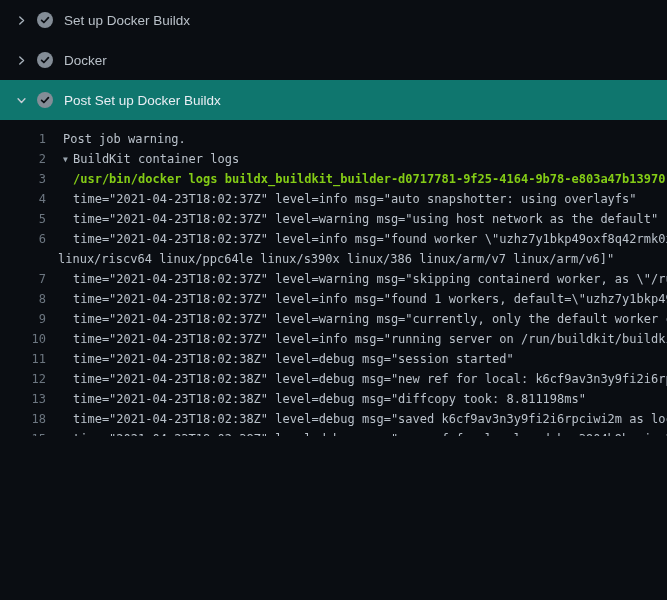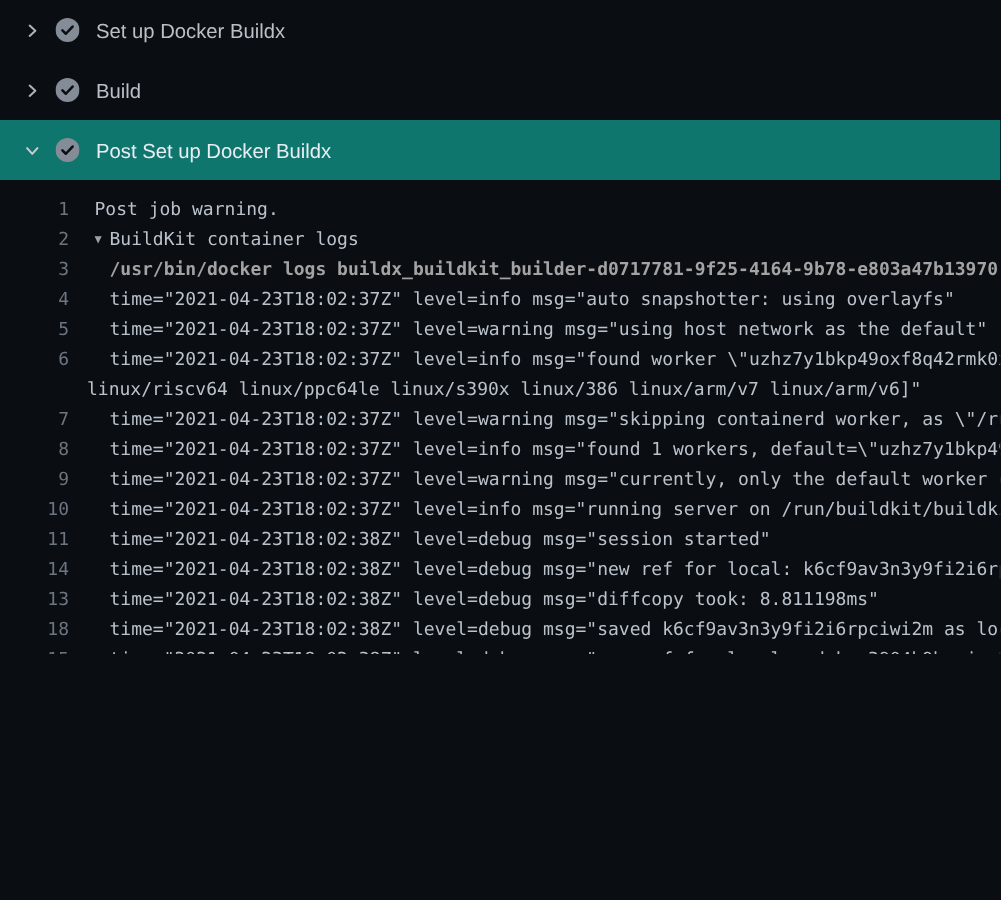--- a/index.html
+++ b/index.html
@@ -42,21 +42,21 @@
   }
   .lnum{
     width:46px;flex:none;text-align:right;color:#6c7680;
     cursor:pointer;user-select:none;
   }
   .ltext{
     margin-left:12px;color:#bac2cb;overflow:hidden;flex:1;
   }
   .ind1 .ltext{padding-left:5px;}
   .ind2 .ltext{padding-left:15px;}
-  .cmd .ltext{color:#a3a3a3;font-weight:bold;}
+  .cmd .ltext{color:#84cc16;font-weight:bold;}
   .tri{
     display:inline-block;width:10px;font-size:8px;color:#99a3ad;
     vertical-align:1px;cursor:pointer;
   }
 </style>
 </head>
 <body>
 
 <div class="app">
   <div class="steps" id="steps">
@@ -81,21 +81,21 @@
             <path d="M5.5 3 L11 8 L5.5 13" stroke="#aab4be" stroke-width="2" fill="none" stroke-linecap="round" stroke-linejoin="round"></path>
           </svg>
     </span>
 
     <span class="check">
       <svg width="16" height="16" viewBox="0 0 16 16">
             <circle cx="8" cy="8" r="8" fill="#848d97"></circle>
             <path d="M4.6 8.3 L6.9 10.5 L11.4 5.7" stroke="#0b0e13" stroke-width="1.7" fill="none" stroke-linecap="round" stroke-linejoin="round"></path>
           </svg>
     </span>
-    <span class="step-label">Build</span>
+    <span class="step-label">Docker</span>
   </div>
       <div class="step expanded">
 
     <span class="chev chev-down">
       <svg width="11" height="11" viewBox="0 0 16 16">
             <path d="M3 5.5 L8 11 L13 5.5" stroke="#c6cdd5" stroke-width="2" fill="none" stroke-linecap="round" stroke-linejoin="round"></path>
           </svg>
     </span>
     <span class="check">
       <svg width="16" height="16" viewBox="0 0 16 16">
@@ -149,21 +149,21 @@
   </div>
       <div class="lrow ind2">
     <span class="lnum">10</span>
     <span class="ltext">time="2021-04-23T18:02:37Z" level=info msg="running server on /run/buildkit/buildkitd</span>
   </div>
       <div class="lrow ind2">
     <span class="lnum">11</span>
     <span class="ltext">time="2021-04-23T18:02:38Z" level=debug msg="session started"</span>
   </div>
       <div class="lrow ind2">
-    <span class="lnum">14</span>
+    <span class="lnum">12</span>
     <span class="ltext">time="2021-04-23T18:02:38Z" level=debug msg="new ref for local: k6cf9av3n3y9fi2i6rpc</span>
   </div>
       <div class="lrow ind2">
     <span class="lnum">13</span>
     <span class="ltext">time="2021-04-23T18:02:38Z" level=debug msg="diffcopy took: 8.811198ms"</span>
   </div>
       <div class="lrow ind2">
     <span class="lnum">18</span>
     <span class="ltext">time="2021-04-23T18:02:38Z" level=debug msg="saved k6cf9av3n3y9fi2i6rpciwi2m as loca</span>
   </div>

